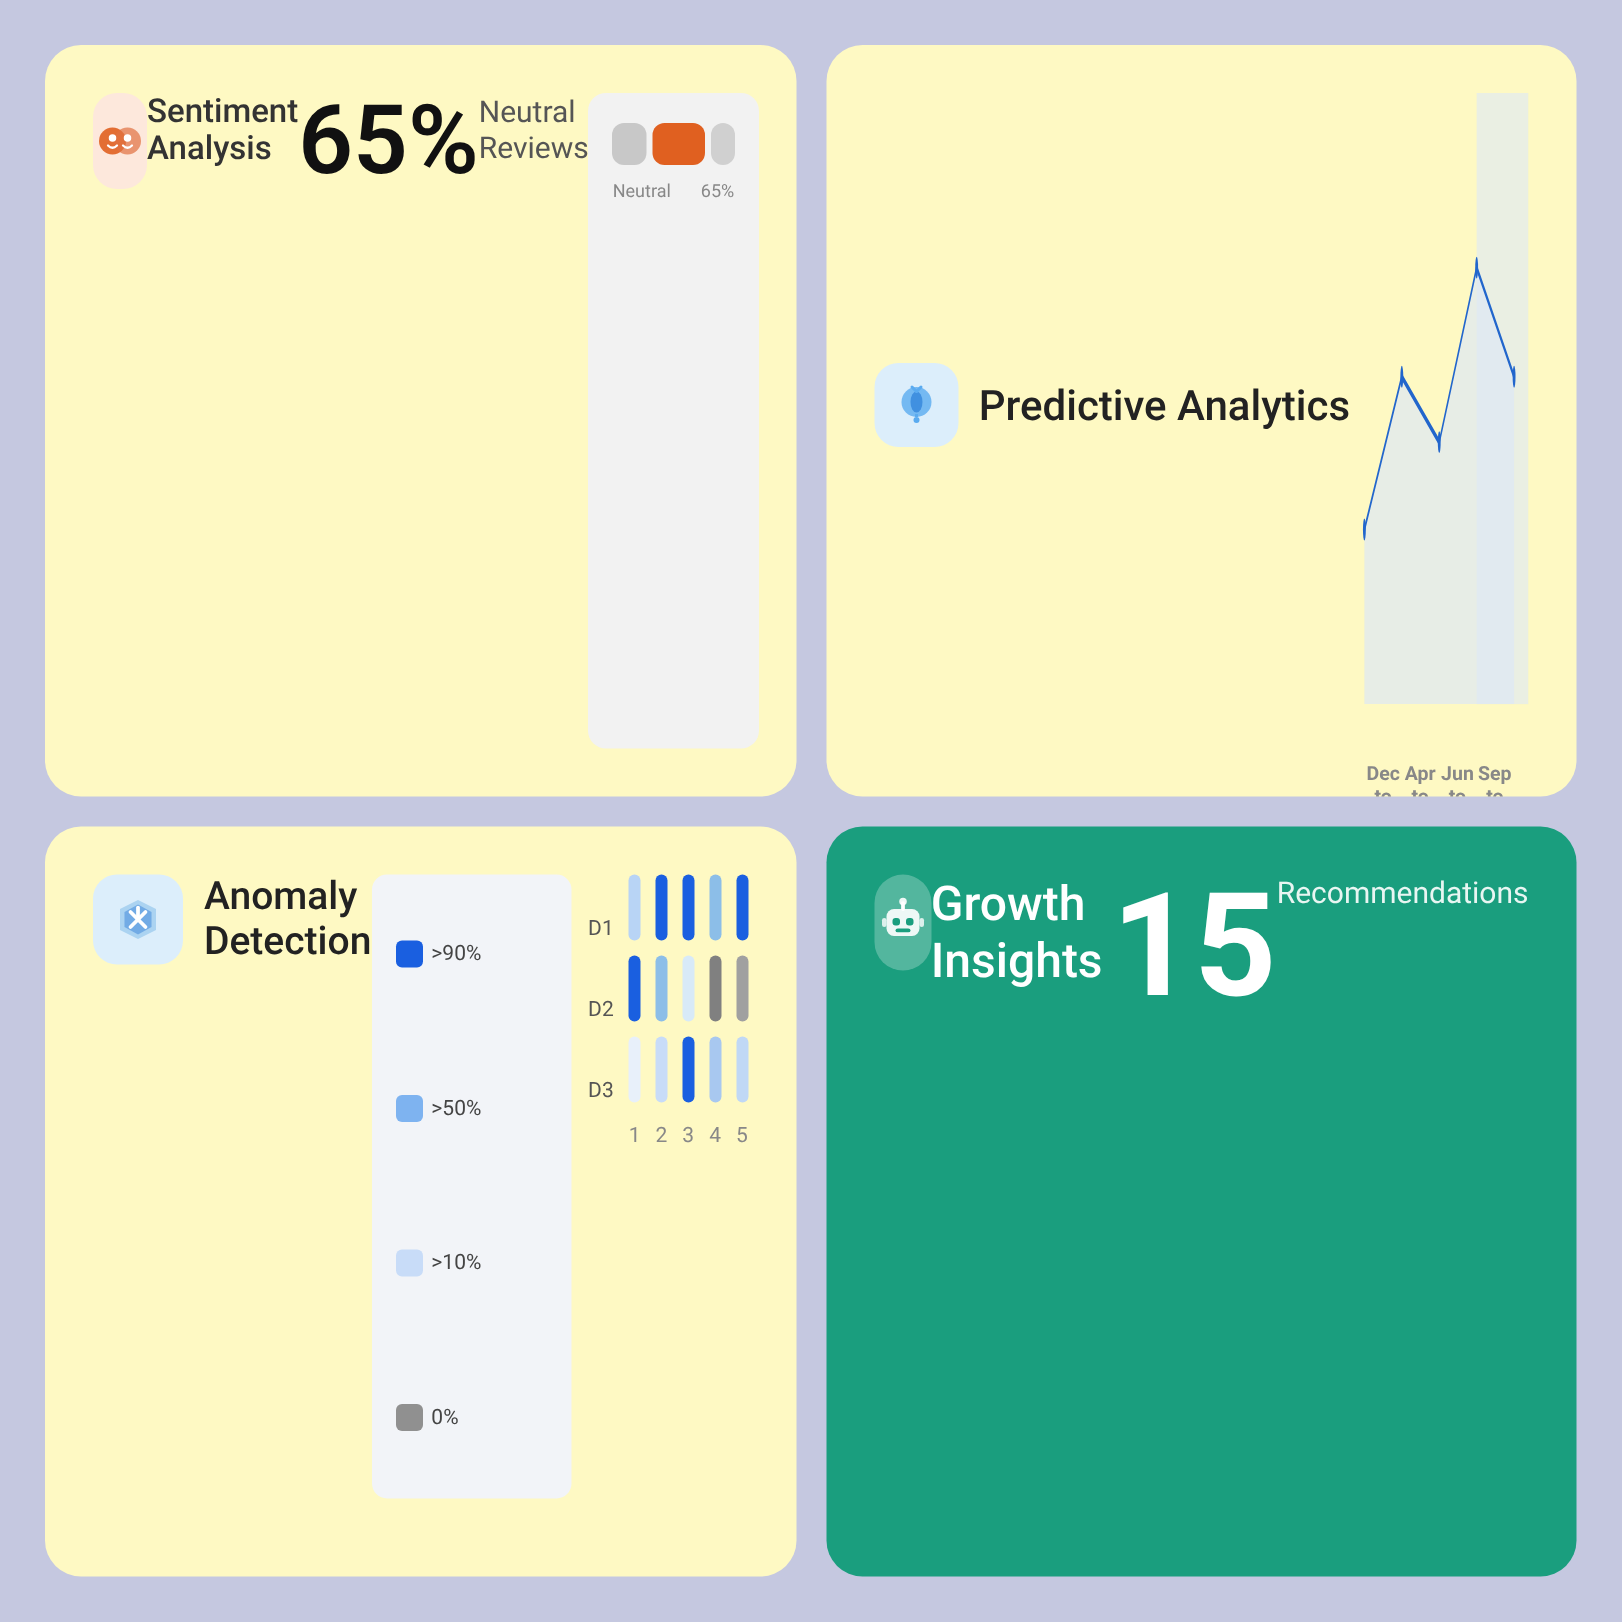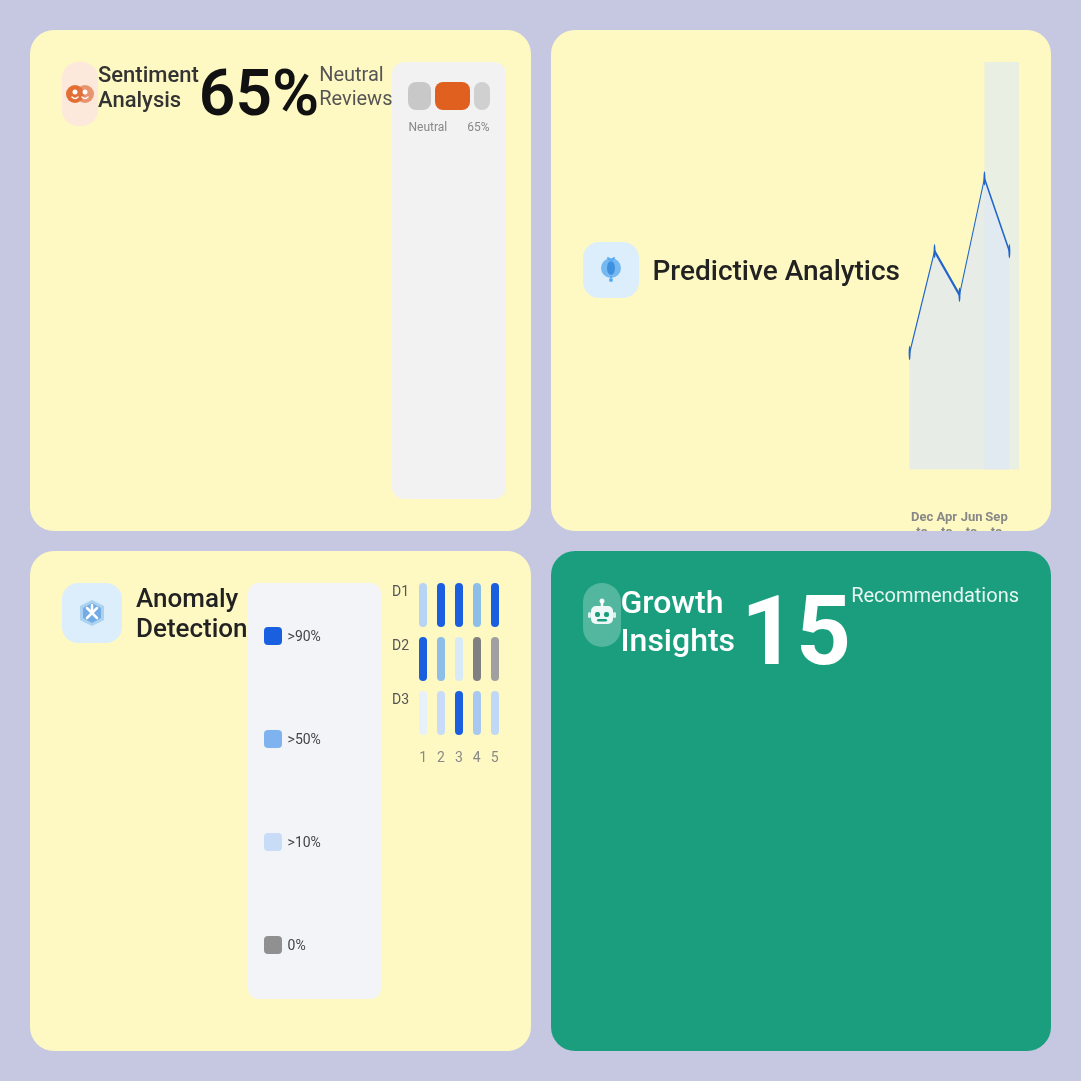--- a/index.html
+++ b/index.html
@@ -197,21 +197,21 @@
 
     .heatmap-grid {
       flex: 1;
       display: flex;
       flex-direction: column;
       gap: 10px;
     }
 
     .heatmap-row {
       display: flex;
-      align-items: flex-start;
+      align-items: flex-end;
       gap: 10px;
     }
 
     .row-label {
       width: 28px;
       font-size: 14px;
       color: #555;
       text-align: right;
       flex-shrink: 0;
     }

